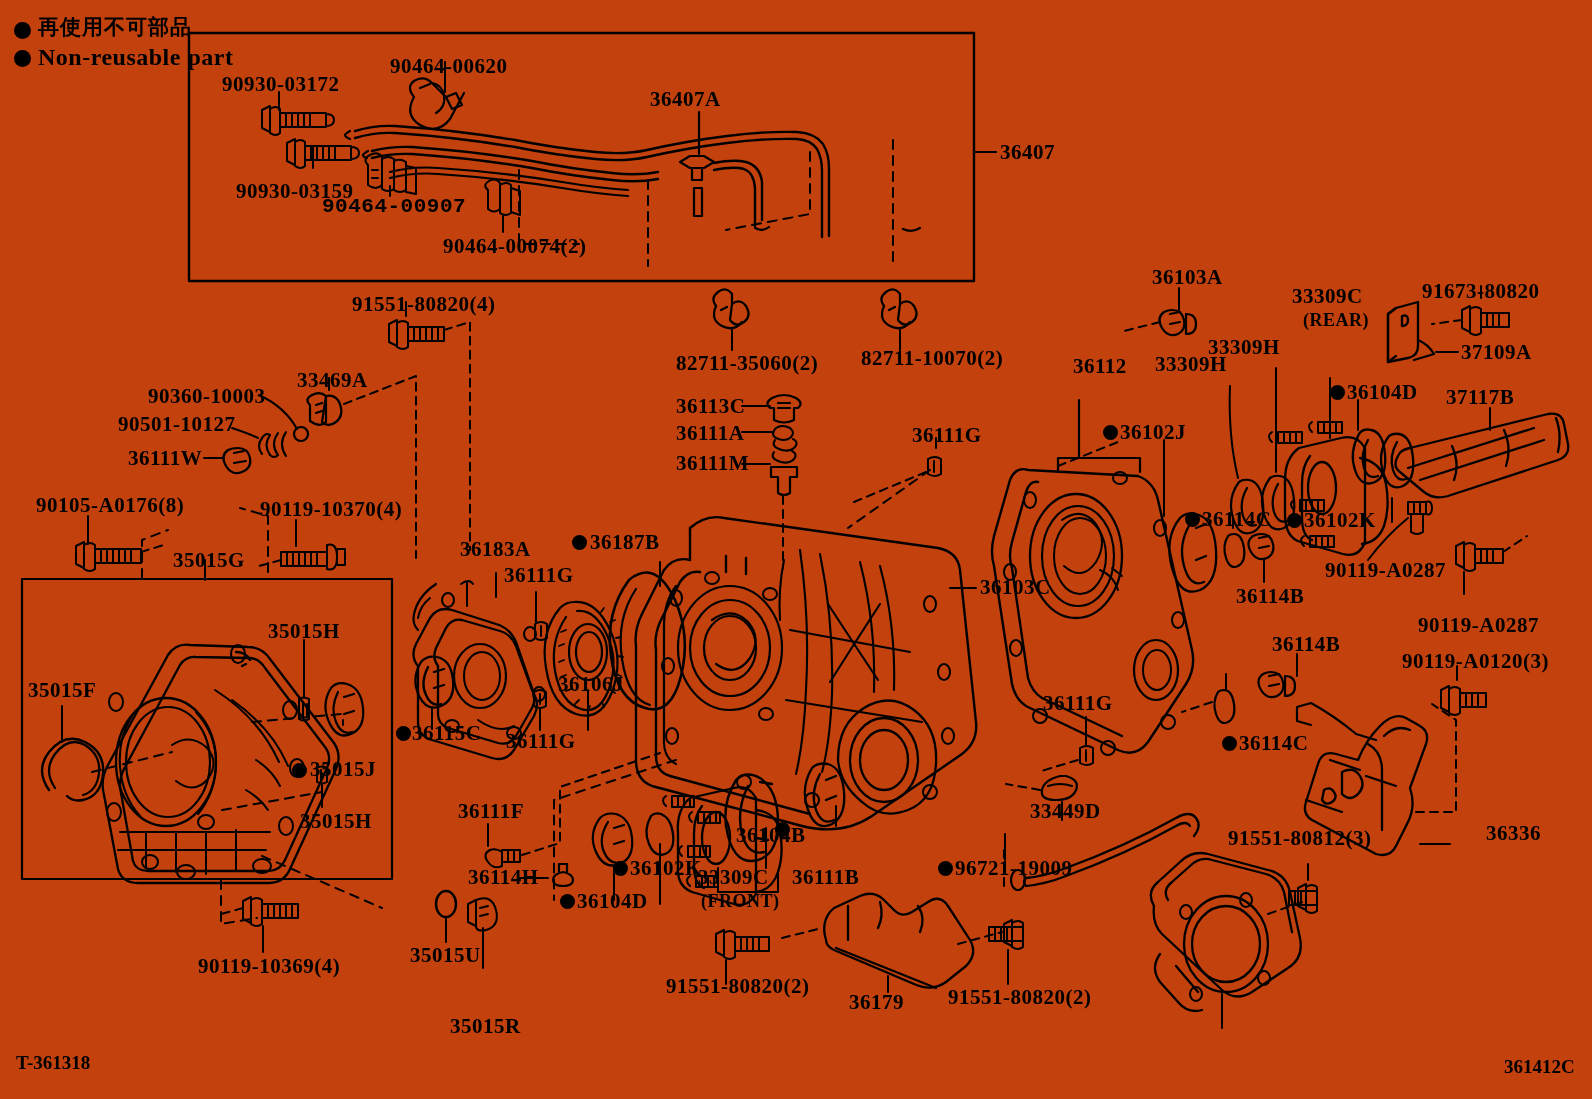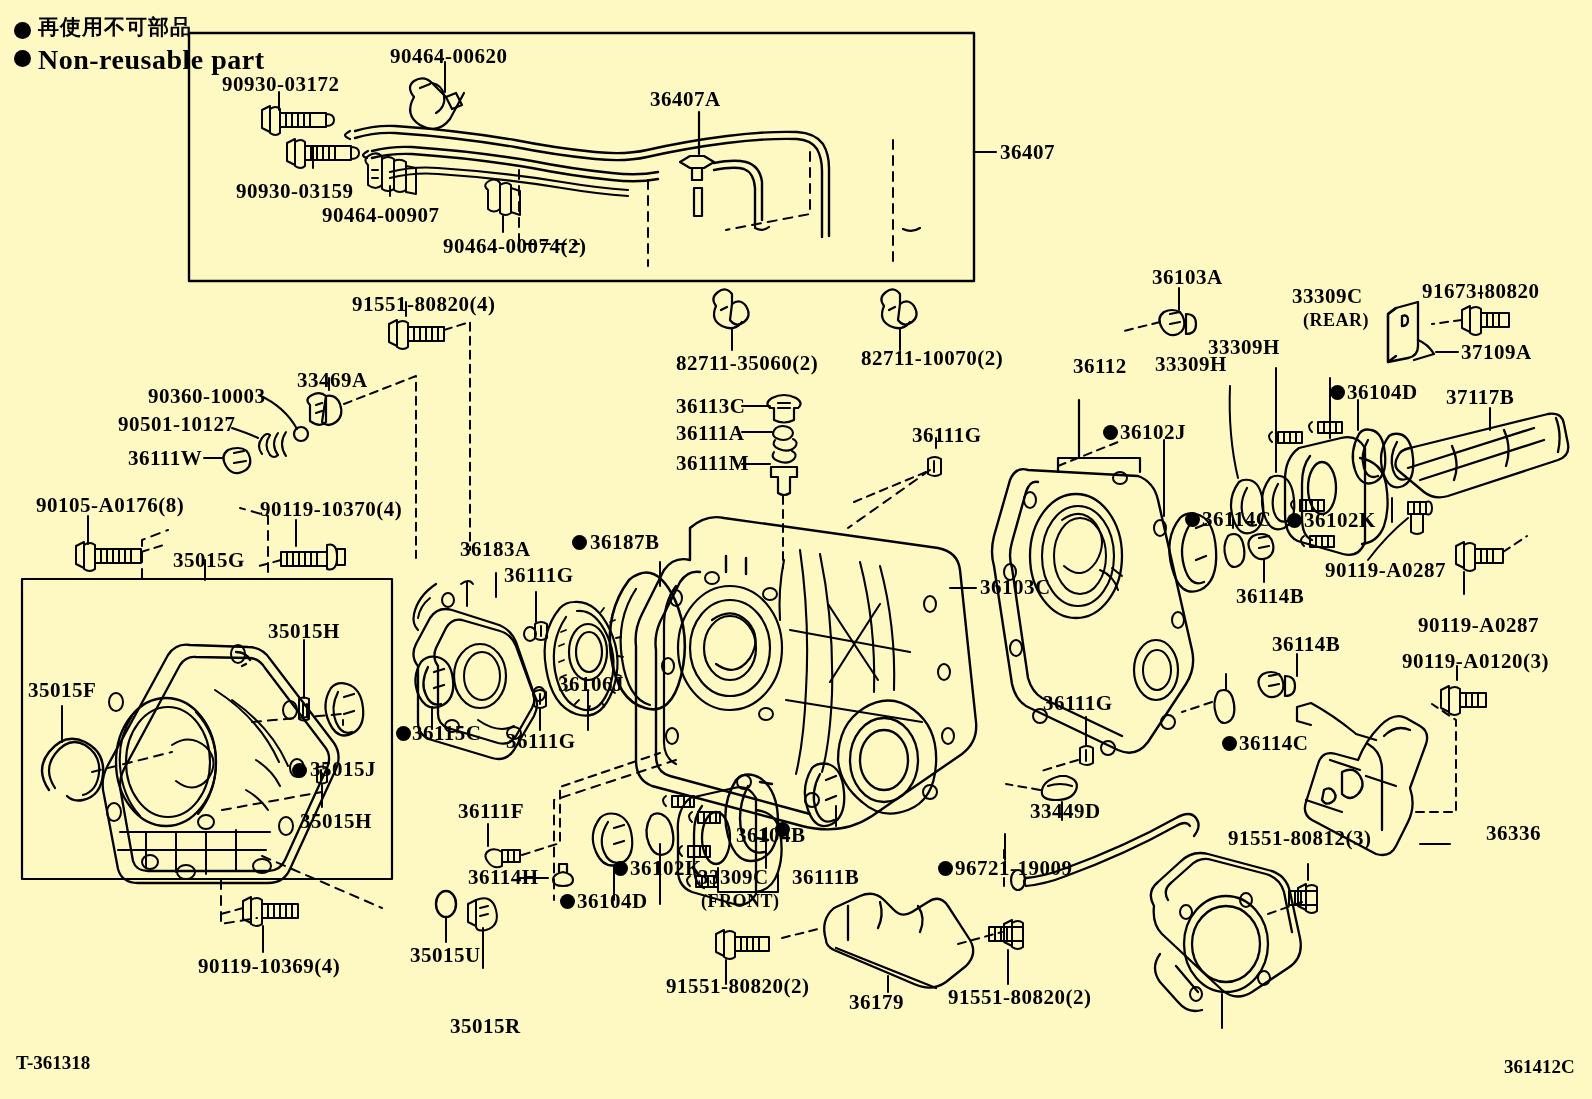--- a/index.html
+++ b/index.html
@@ -1,19 +1,19 @@
 <!DOCTYPE html>
 <html><head>
 <meta charset="utf-8">
 <style>
   html,body{margin:0;padding:0;background:#ffffff;}
   #page{
     position:relative;
     width:1592px;height:1099px;
-    background:#fef9c3;
+    background:#c2410c;
     font-family:"Liberation Serif", serif;
     overflow:hidden;
   }
   .lbl{
     position:absolute;
     font-family:"Liberation Serif", serif;
     font-weight:bold;
     font-size:21px;
     color:#000;
     white-space:nowrap;
@@ -39,21 +39,21 @@
   svg.overlay{position:absolute;left:0;top:0;width:1592px;height:1099px;pointer-events:none;}
 </style>
 </head>
 <body>
 
 <div id="page">
 
   <div class="dot" style="left:14px;top:22px;"></div>
   <div class="lbl cjk" style="left:38px;top:16px;">再使用不可部品</div>
   <div class="dot" style="left:14px;top:50px;"></div>
-  <div class="lbl" style="left:38px;top:45px;font-size:28px;">Non-reusable part</div>
+  <div class="lbl" style="left:38px;top:45px;font-size:24px;">Non-reusable part</div>
 
   <svg class="overlay" viewBox="0 0 1592 1099">
     <g fill="none" stroke="#000" stroke-width="2.2" stroke-linejoin="round" stroke-linecap="round">
 
       <rect x="189" y="33" width="785" height="248" stroke-width="2.4"></rect>
 
       <g stroke-width="2">
         <path d="M262 110 l0 18 l8 4 l0 -26 z"></path>
         <path d="M270 109 q6 -4 10 0 l0 24 q-4 4 -10 0 z"></path>
         <path d="M280 113 l46 0 l0 14 l-46 0 z"></path>
@@ -755,22 +755,22 @@
         <path d="M1317 891 l-28 0 l0 14 l28 0 z" fill="none"></path>
         <path d="M1295 891 l0 14 M1301 891 l0 14"></path>
       </g>
       <path d="M1308 880 l0 -16" stroke-width="2"></path>
 
     </g>
   </svg>
 
   <div class="lbl" style="left:222px;top:73px;">90930-03172</div>
   <div class="lbl" style="left:236px;top:180px;">90930-03159</div>
-  <div class="lbl" style="left:390px;top:45px;">90464-00620</div>
-  <div class="lbl" style="left:322px;top:204px;">90464-00907</div>
+  <div class="lbl" style="left:390px;top:55px;">90464-00620</div>
+  <div class="lbl" style="left:322px;top:196px;font-family:Liberation Mono, monospace;">90464-00907</div>
   <div class="lbl" style="left:443px;top:235px;">90464-00074(2)</div>
   <div class="lbl" style="left:650px;top:88px;">36407A</div>
   <div class="lbl" style="left:1000px;top:141px;">36407</div>
 
   <div class="lbl" style="left:676px;top:352px;">82711-35060(2)</div>
   <div class="lbl" style="left:845px;top:347px;margin-left:16px;">82711-10070(2)</div>
 
   <div class="lbl" style="left:352px;top:293px;">91551-80820(4)</div>
   <div class="lbl" style="left:297px;top:369px;">33469A</div>
   <div class="lbl" style="left:148px;top:385px;">90360-10003</div>

